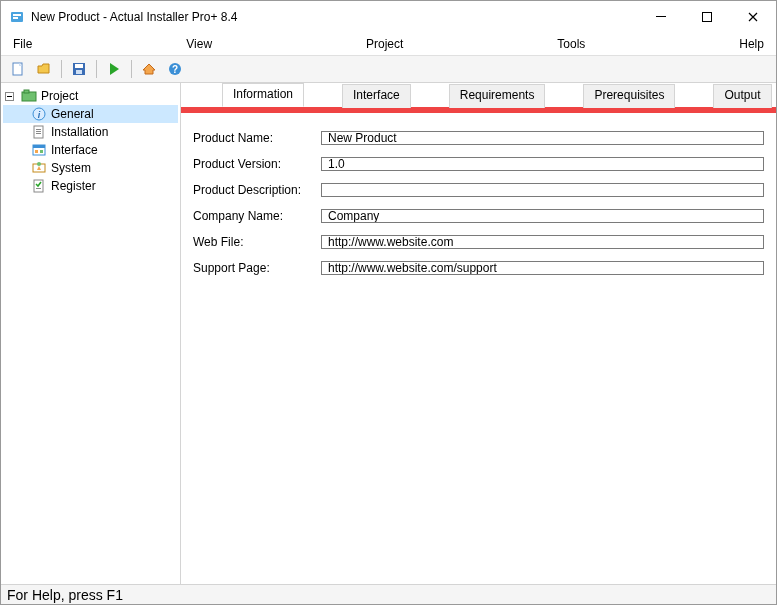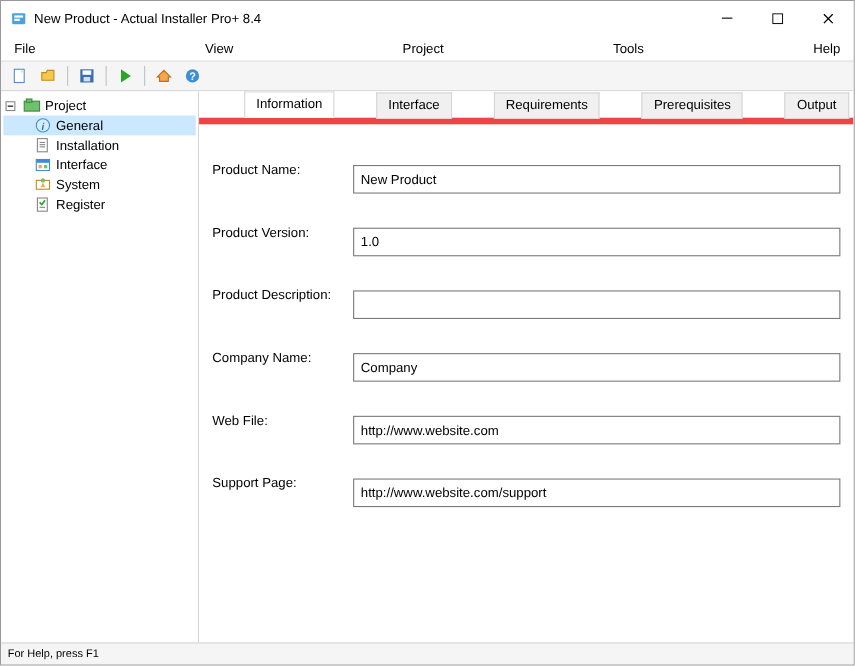--- a/index.html
+++ b/index.html
@@ -97,35 +97,34 @@
       padding: 18px 12px;
     }
     .form-row {
       display:flex;
       align-items:center;
       margin-bottom: 12px;
     }
     .form-label { width: 128px; }
     .form-input {
       flex:1;
-      height: 26px;
+      height: 14px;
       border:1px solid #7a7a7a;
       padding: 2px 6px;
       font: inherit;
       outline:none;
-      margin-top:19px;
     }
     .statusbar {
       height: 20px;
       border-top:1px solid #d4d4d4;
       display:flex;
       align-items:center;
       padding: 2px 6px;
       background:#f5f5f5;
-      font-size:10px;
+      font-size:14px;
     }
     .minus { display:inline-block; width:9px; height:9px; border:1px solid #888; background:#fff; position:relative; margin-right:3px;}
     .minus::after { content:""; position:absolute; left:1px; right:1px; top:3px; height:1px; background:#000;}
     svg { display:block; }
   </style>
 </head>
 <body>
 
 <div class="titlebar">
   <span class="app-icon">

